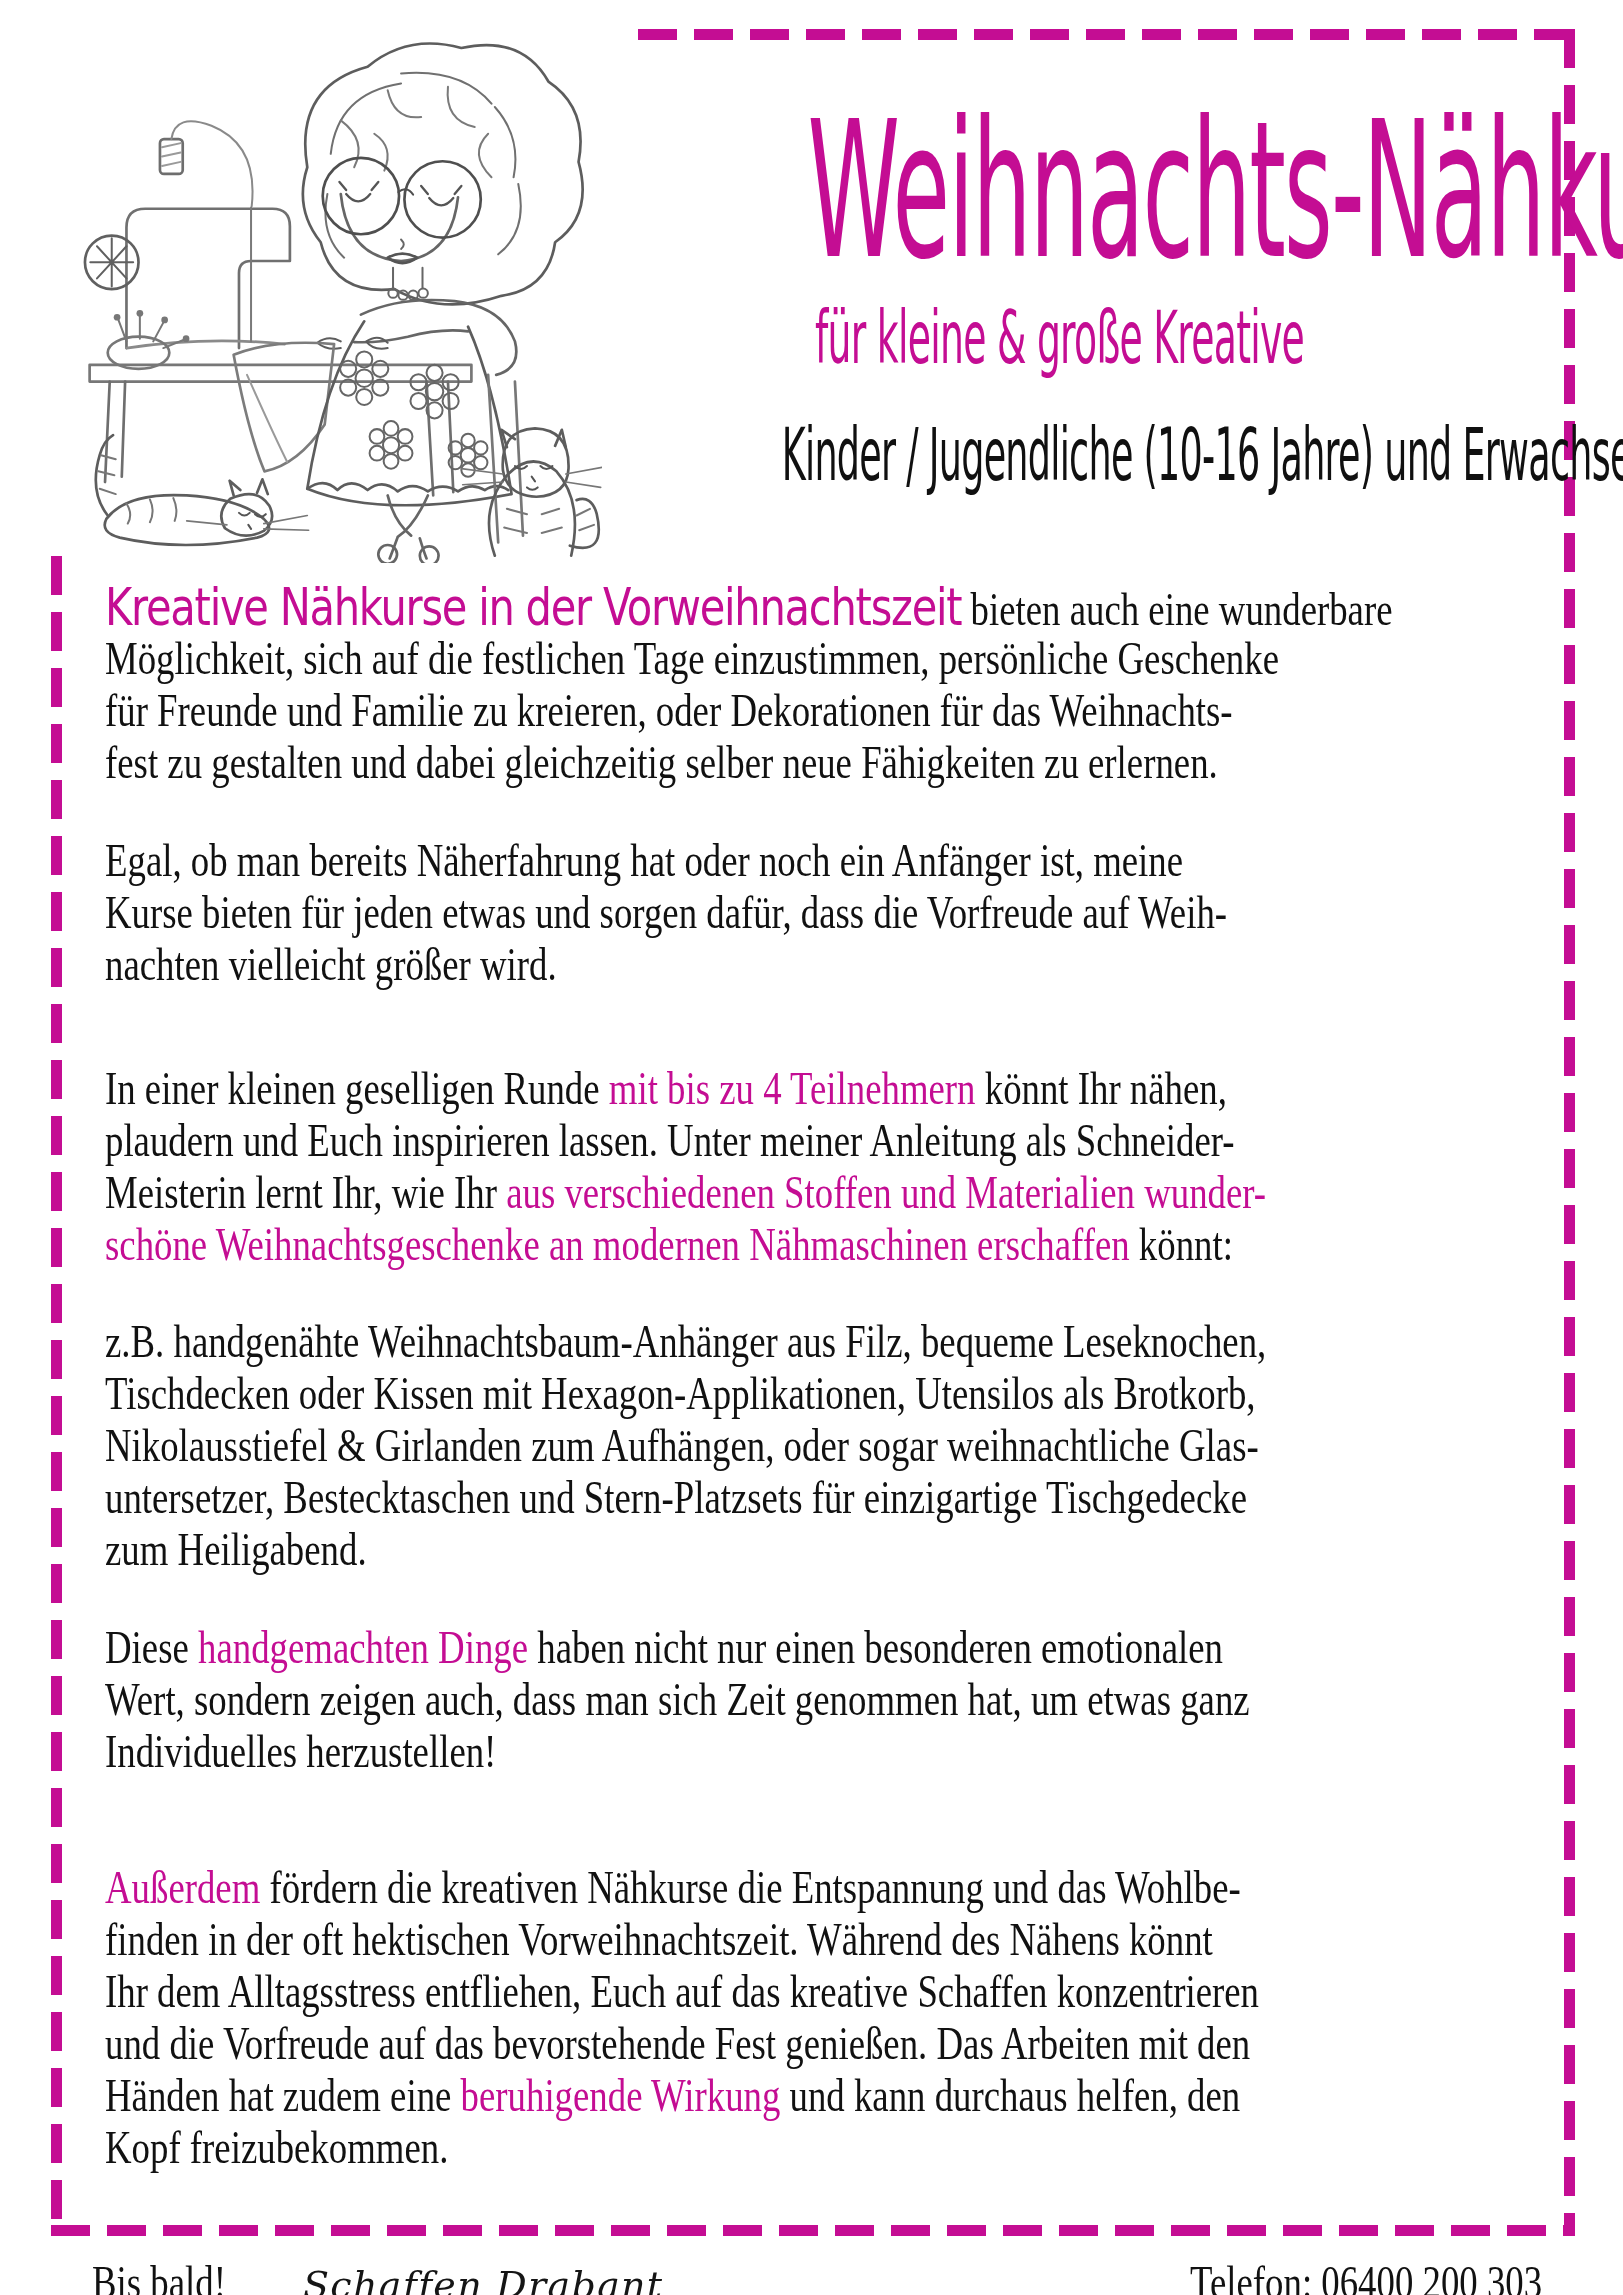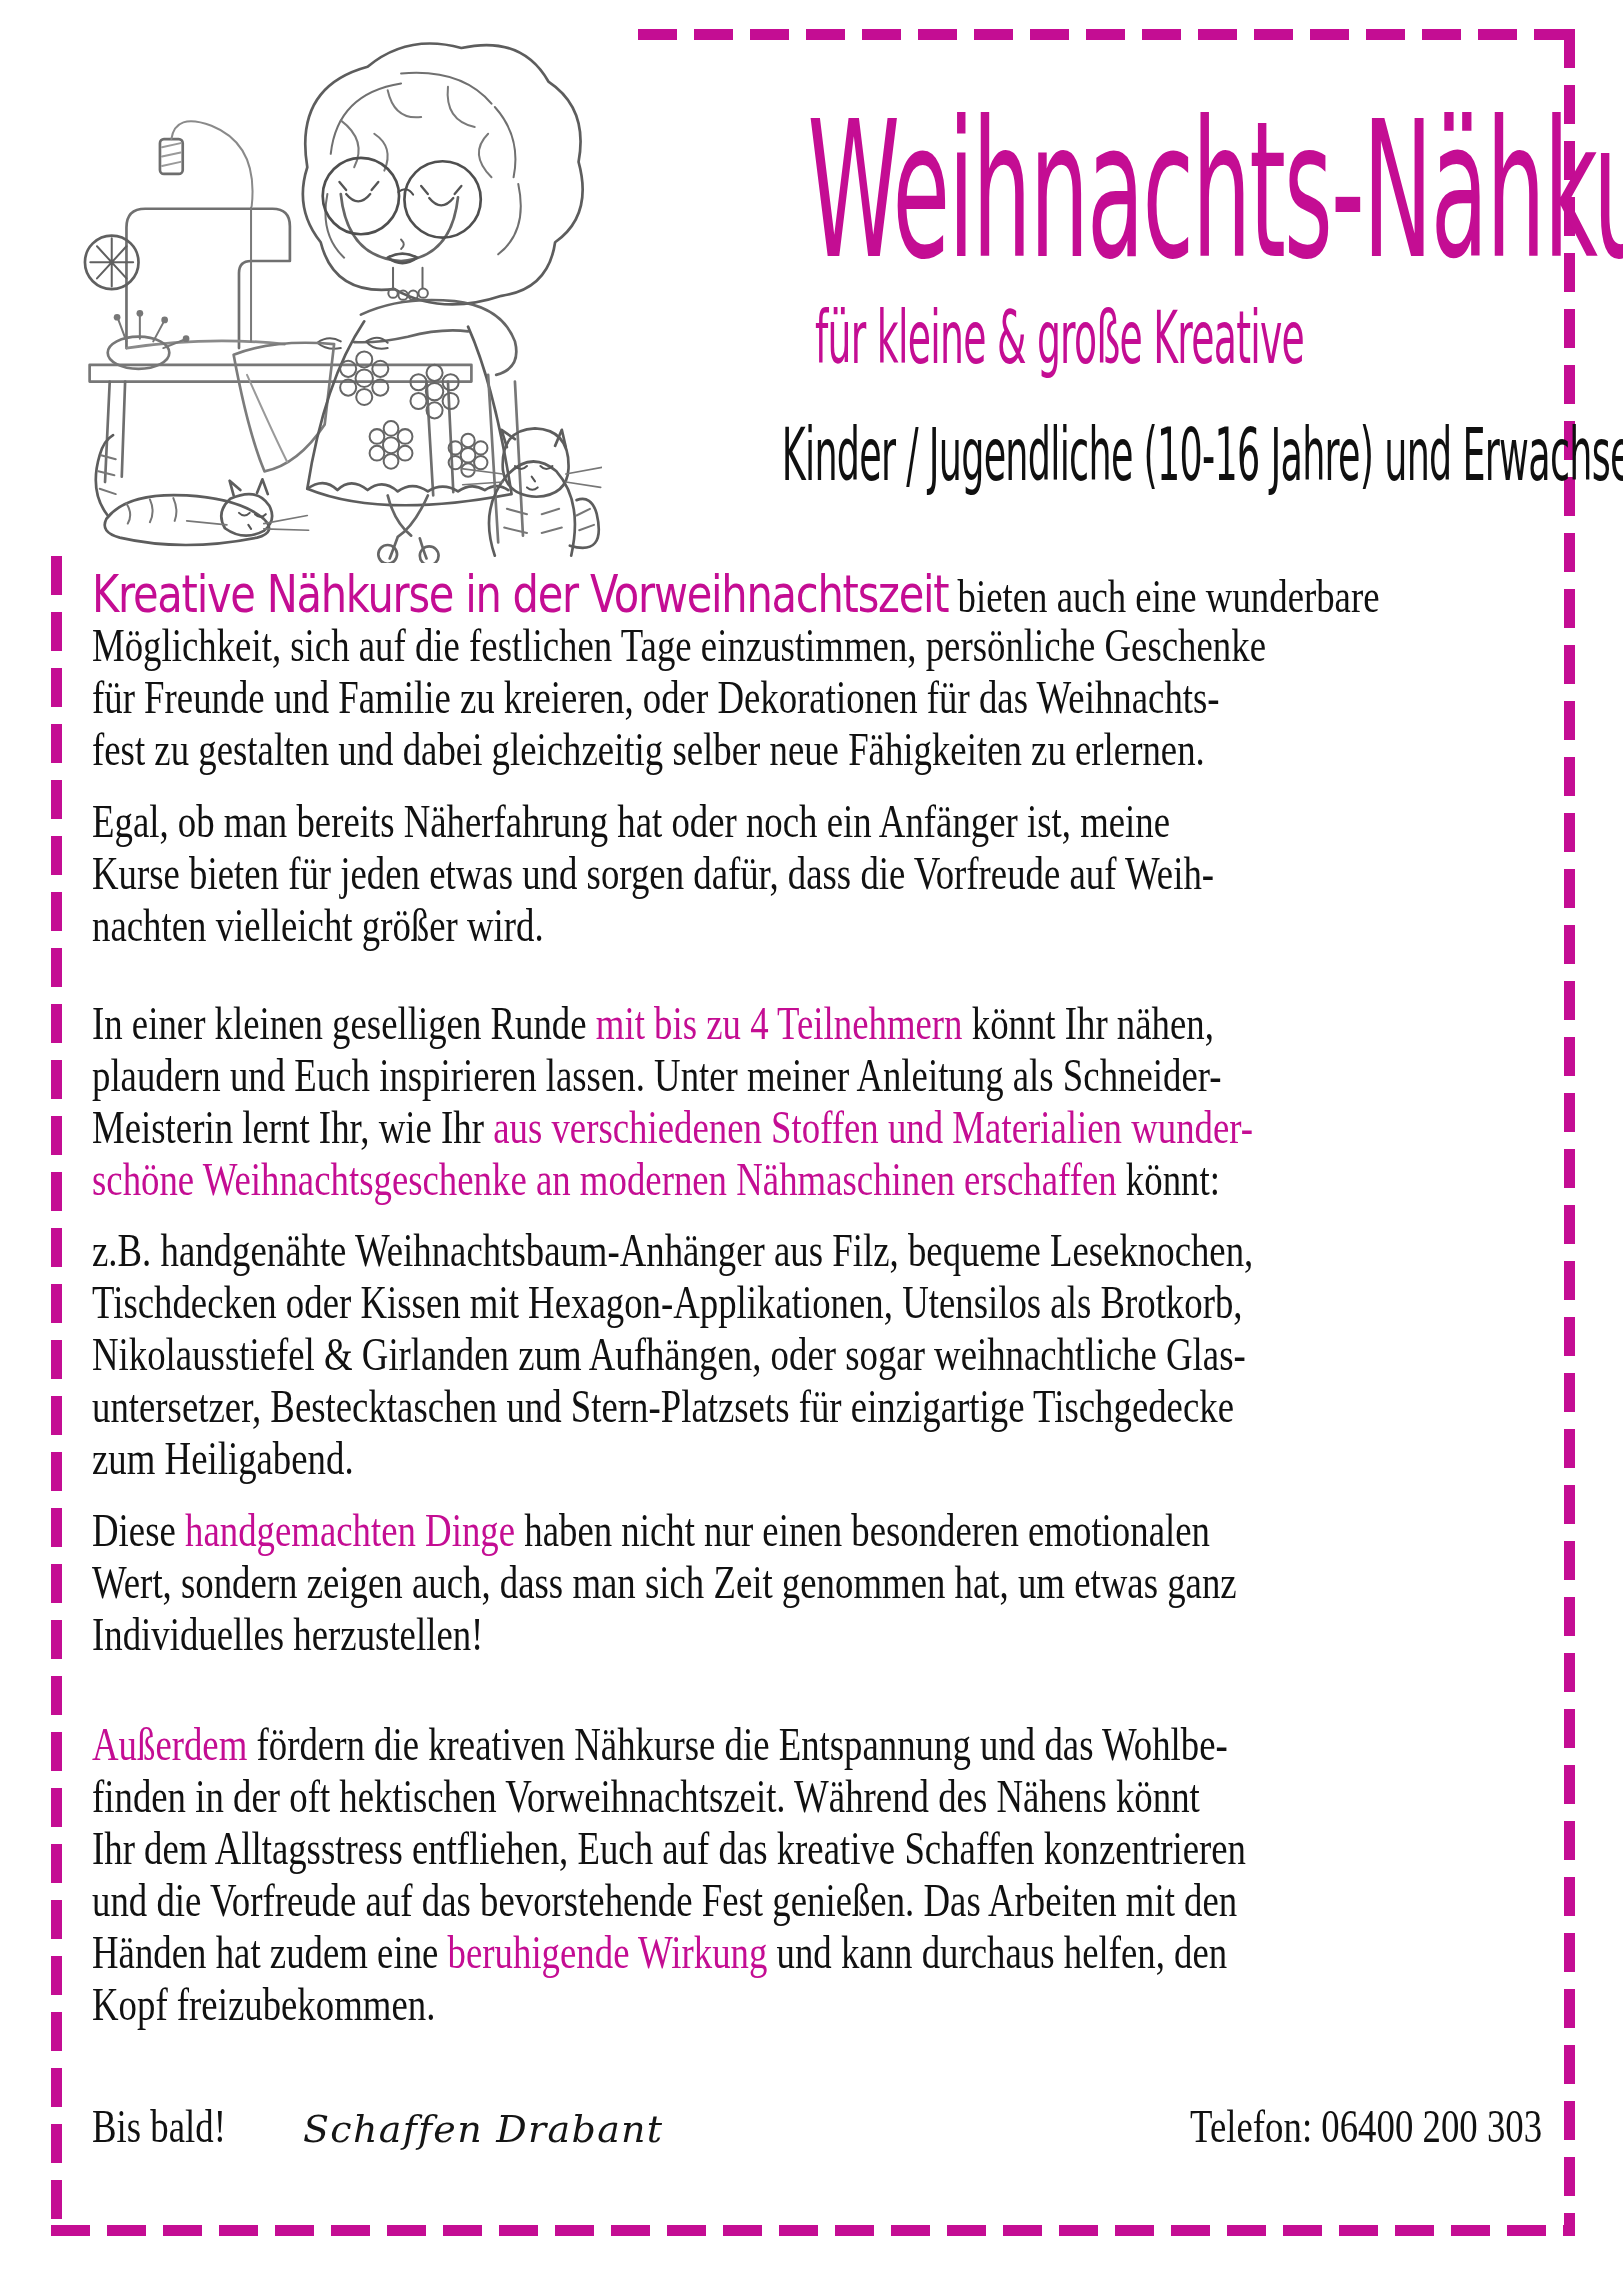--- a/index.html
+++ b/index.html
@@ -35,21 +35,21 @@
   #audience-box{position:absolute;left:458px;top:396px;width:1204px;height:121px;
     line-height:121px;text-align:center;white-space:nowrap;}
   #audience-box .t{display:inline-block;font-size:63px;color:#101010;
     transform:scale(0.58,1.15);transform-origin:50% 55%;}
 
   
   #sketch{position:absolute;left:26px;top:26px;}
 
   
   #copy{position:absolute;left:92px;top:568px;width:1450px;}
-  .para{margin:0;padding:0;}
+  .para{margin:13px;padding:0;}
   .line{height:52px;line-height:52px;white-space:nowrap;
     font-size:46px;transform:scaleX(0.8);transform-origin:0 50%;}
   .line span.accent{color:var(--accent);}
   .line span.hand{font-family:"DejaVu Sans", sans-serif;color:var(--accent);
     font-size:52px;letter-spacing:-0.03em;}
   .gap-s{height:19.6px;} .gap-m{height:46px;} .gap-l{height:58px;} .gap-xl{height:63px;}
 
   
   #footer-row{position:relative;height:52px;margin-top:7px;}
   #bis-bald{position:absolute;left:0;top:0;height:52px;line-height:52px;font-size:46px;

